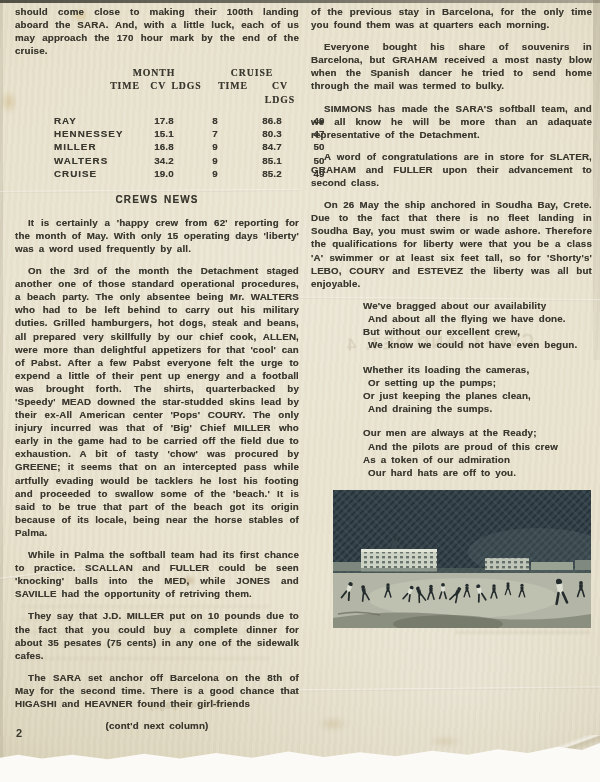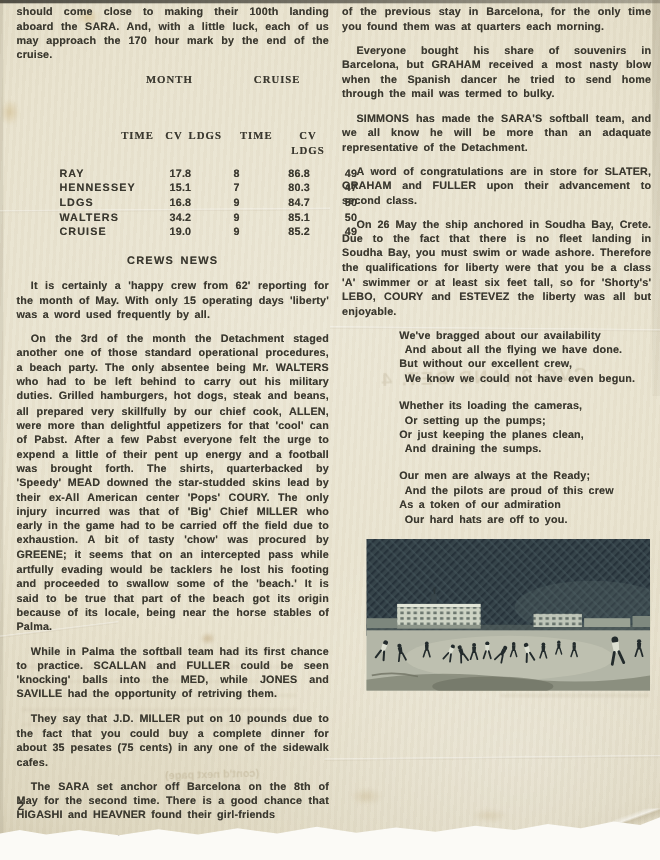--- a/index.html
+++ b/index.html
@@ -37,21 +37,21 @@
   .para{margin:0 0 9px 0;text-align:justify;text-indent:13px;}
   .para.noindent{text-indent:0;}
 
   
   .ftable{margin-top:8px;}
   .trow,.tgroup,.tsub{display:grid;grid-template-columns:88px 44px 58px 56px 38px;}
   .tgroup span,.tsub span{text-align:center;letter-spacing:0.9px;font-family:Liberation Serif, serif;}
   .tgroup .gm{grid-column:2/4;}
   .tgroup .gc{grid-column:4/6;}
   .tsub span:first-child{grid-column:2;}
-  .tsub{margin-bottom:8px;margin-top:38px;}
+  .tsub{margin-bottom:8px;}
   .trow{line-height:13.4px;padding-left:39px;}
   .trow span{text-align:center;}
   .trow .nm{text-align:left;letter-spacing:1px;}
 
   .crews-heading{
     margin:12px 0 10px 0;text-align:center;font-size:10px;letter-spacing:1.1px;
   }
   .contnote{margin-top:8px;text-align:center;text-indent:0;}
   .pagenum{
     position:absolute;left:16px;top:727px;font-size:11px;font-weight:700;color:#3a382f;z-index:2;
@@ -148,21 +148,21 @@
         <span>49</span>
       </div>
       <div class="trow">
         <span class="nm">HENNESSEY</span>
         <span>15.1</span>
         <span>7</span>
         <span>80.3</span>
         <span>47</span>
       </div>
       <div class="trow">
-        <span class="nm">LDGS</span>
+        <span class="nm">MILLER</span>
         <span>16.8</span>
         <span>9</span>
         <span>84.7</span>
         <span>50</span>
       </div>
       <div class="trow">
         <span class="nm">WALTERS</span>
         <span>34.2</span>
         <span>9</span>
         <span>85.1</span>

